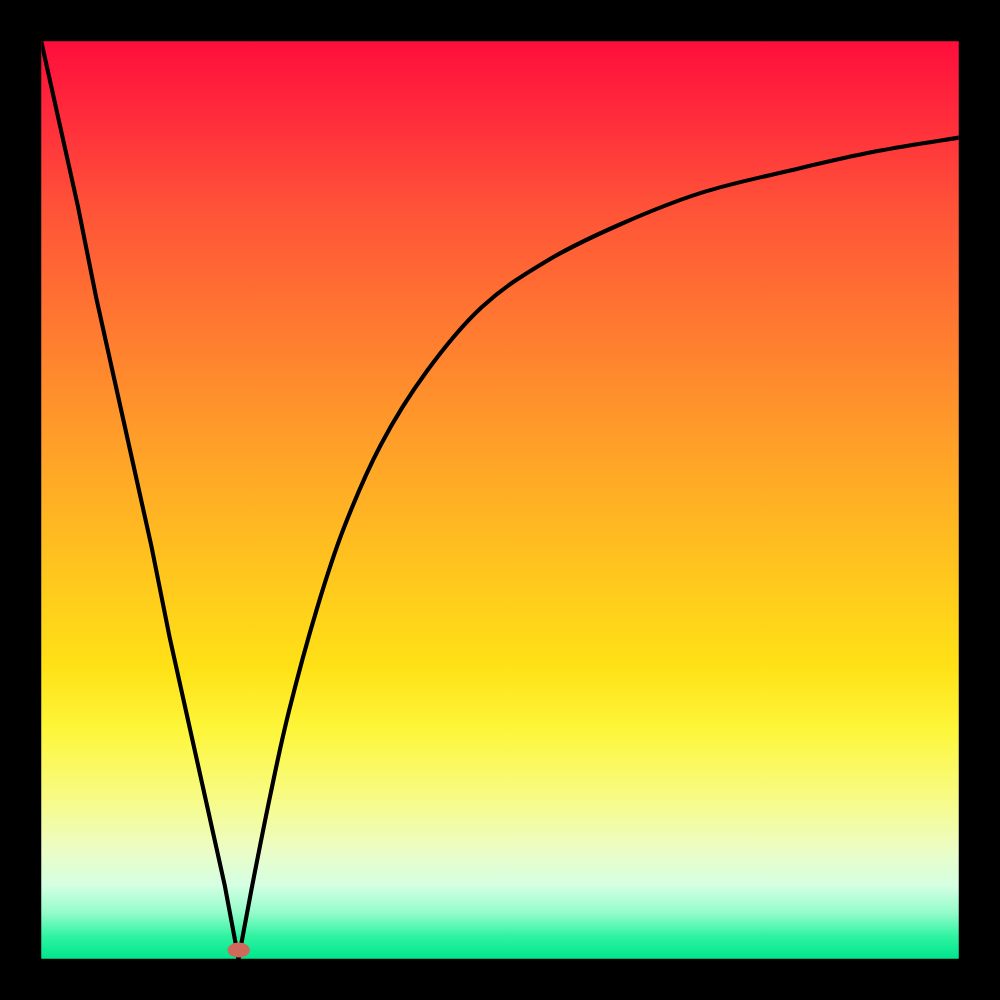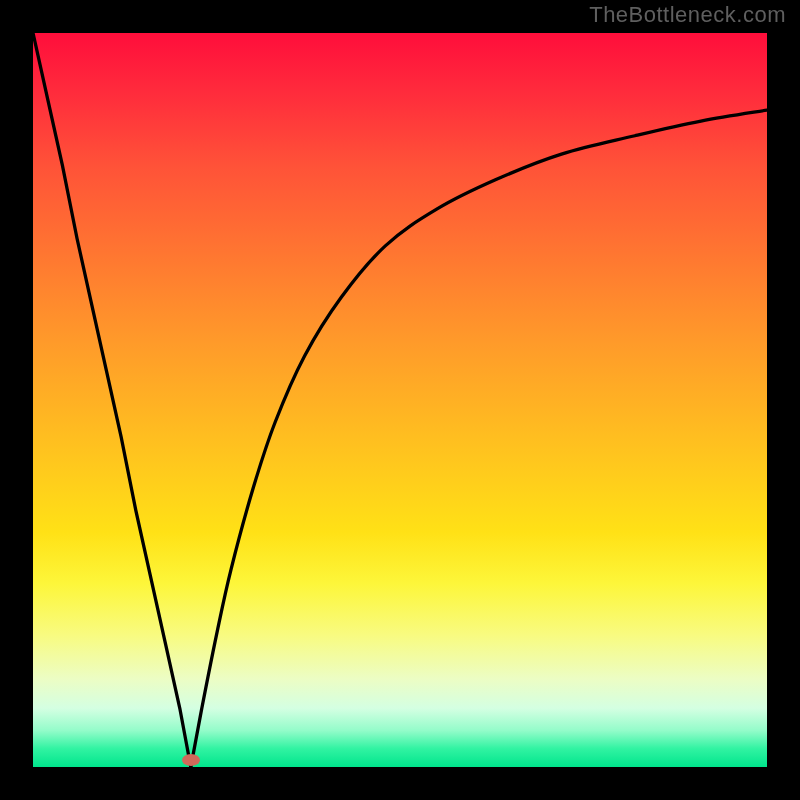--- a/index.html
+++ b/index.html
@@ -65,20 +65,19 @@
     height: 12px;
     border-radius: 50% / 50%;
     z-index: 15;
     transform: translate(-50%, -50%);
   }
 </style>
 </head>
 <body>
 
 <div class="frame">
-  <div class="watermark">TheBottleneck.com</div>
   <div class="plot-area"></div>
   <svg class="curves" viewBox="0 0 734 734" preserveAspectRatio="none">
     <path id="curve-left" fill="none" stroke="#000" stroke-width="3.3" stroke-linecap="round" d="M0.00 0.00 L14.68 66.06 L29.36 132.12 L44.04 205.52 L58.72 271.58 L73.40 337.64 L88.08 403.70 L102.76 477.10 L117.44 543.16 L132.12 609.22 L146.80 675.28 L157.81 734.00"></path>
     <path id="curve-right" fill="none" stroke="#000" stroke-width="3.3" stroke-linecap="round" d="M 157.81 734.00 C 159.79 723.43, 164.20 699.06, 168.82 675.28 C 173.44 651.50, 178.22 626.98, 183.50 601.88 C 188.78 576.78, 191.57 562.24, 198.18 535.82 C 204.79 509.40, 212.27 481.50, 220.20 455.08 C 228.13 428.66, 232.97 412.80, 242.22 389.02 C 251.47 365.24, 259.69 345.42, 271.58 322.96 C 283.47 300.50, 293.75 284.06, 308.28 264.24 C 322.81 244.42, 335.14 228.71, 352.32 212.86 C 369.50 197.01, 383.88 188.05, 403.70 176.16 C 423.52 164.27, 439.96 156.71, 462.42 146.80 C 484.88 136.89, 503.38 129.04, 528.48 121.11 C 553.58 113.18, 576.78 108.71, 601.88 102.76 C 626.98 96.81, 644.16 92.70, 667.94 88.08 C 691.72 83.46, 722.11 79.05, 734.00 77.07"></path>
   </svg>
   <div class="marker" id="marker" style="left: 190.81px; top: 759.66px; background: rgb(207, 106, 90);"></div>
 </div>
 
 </body></html>

